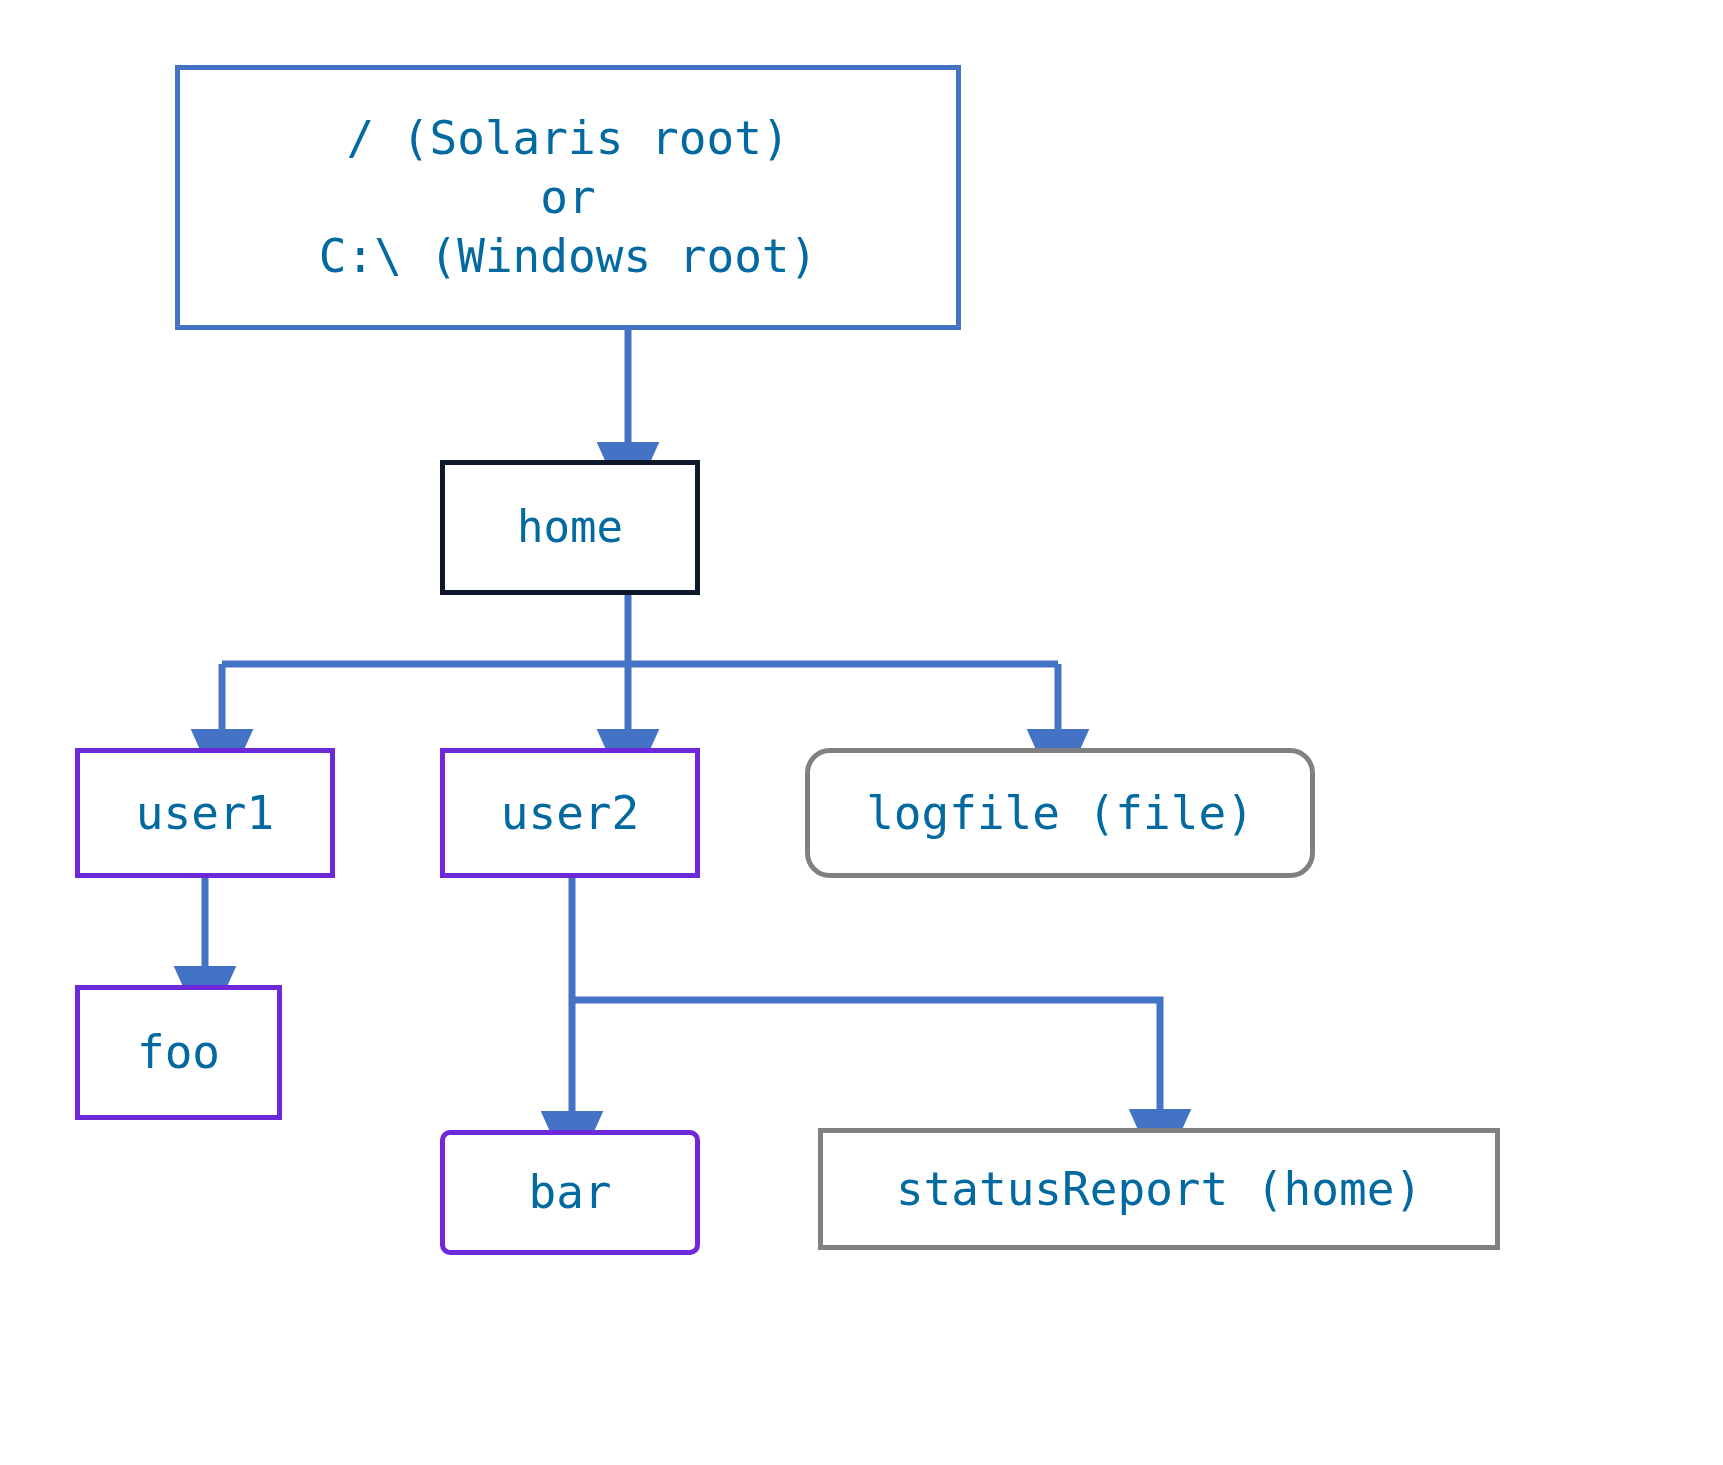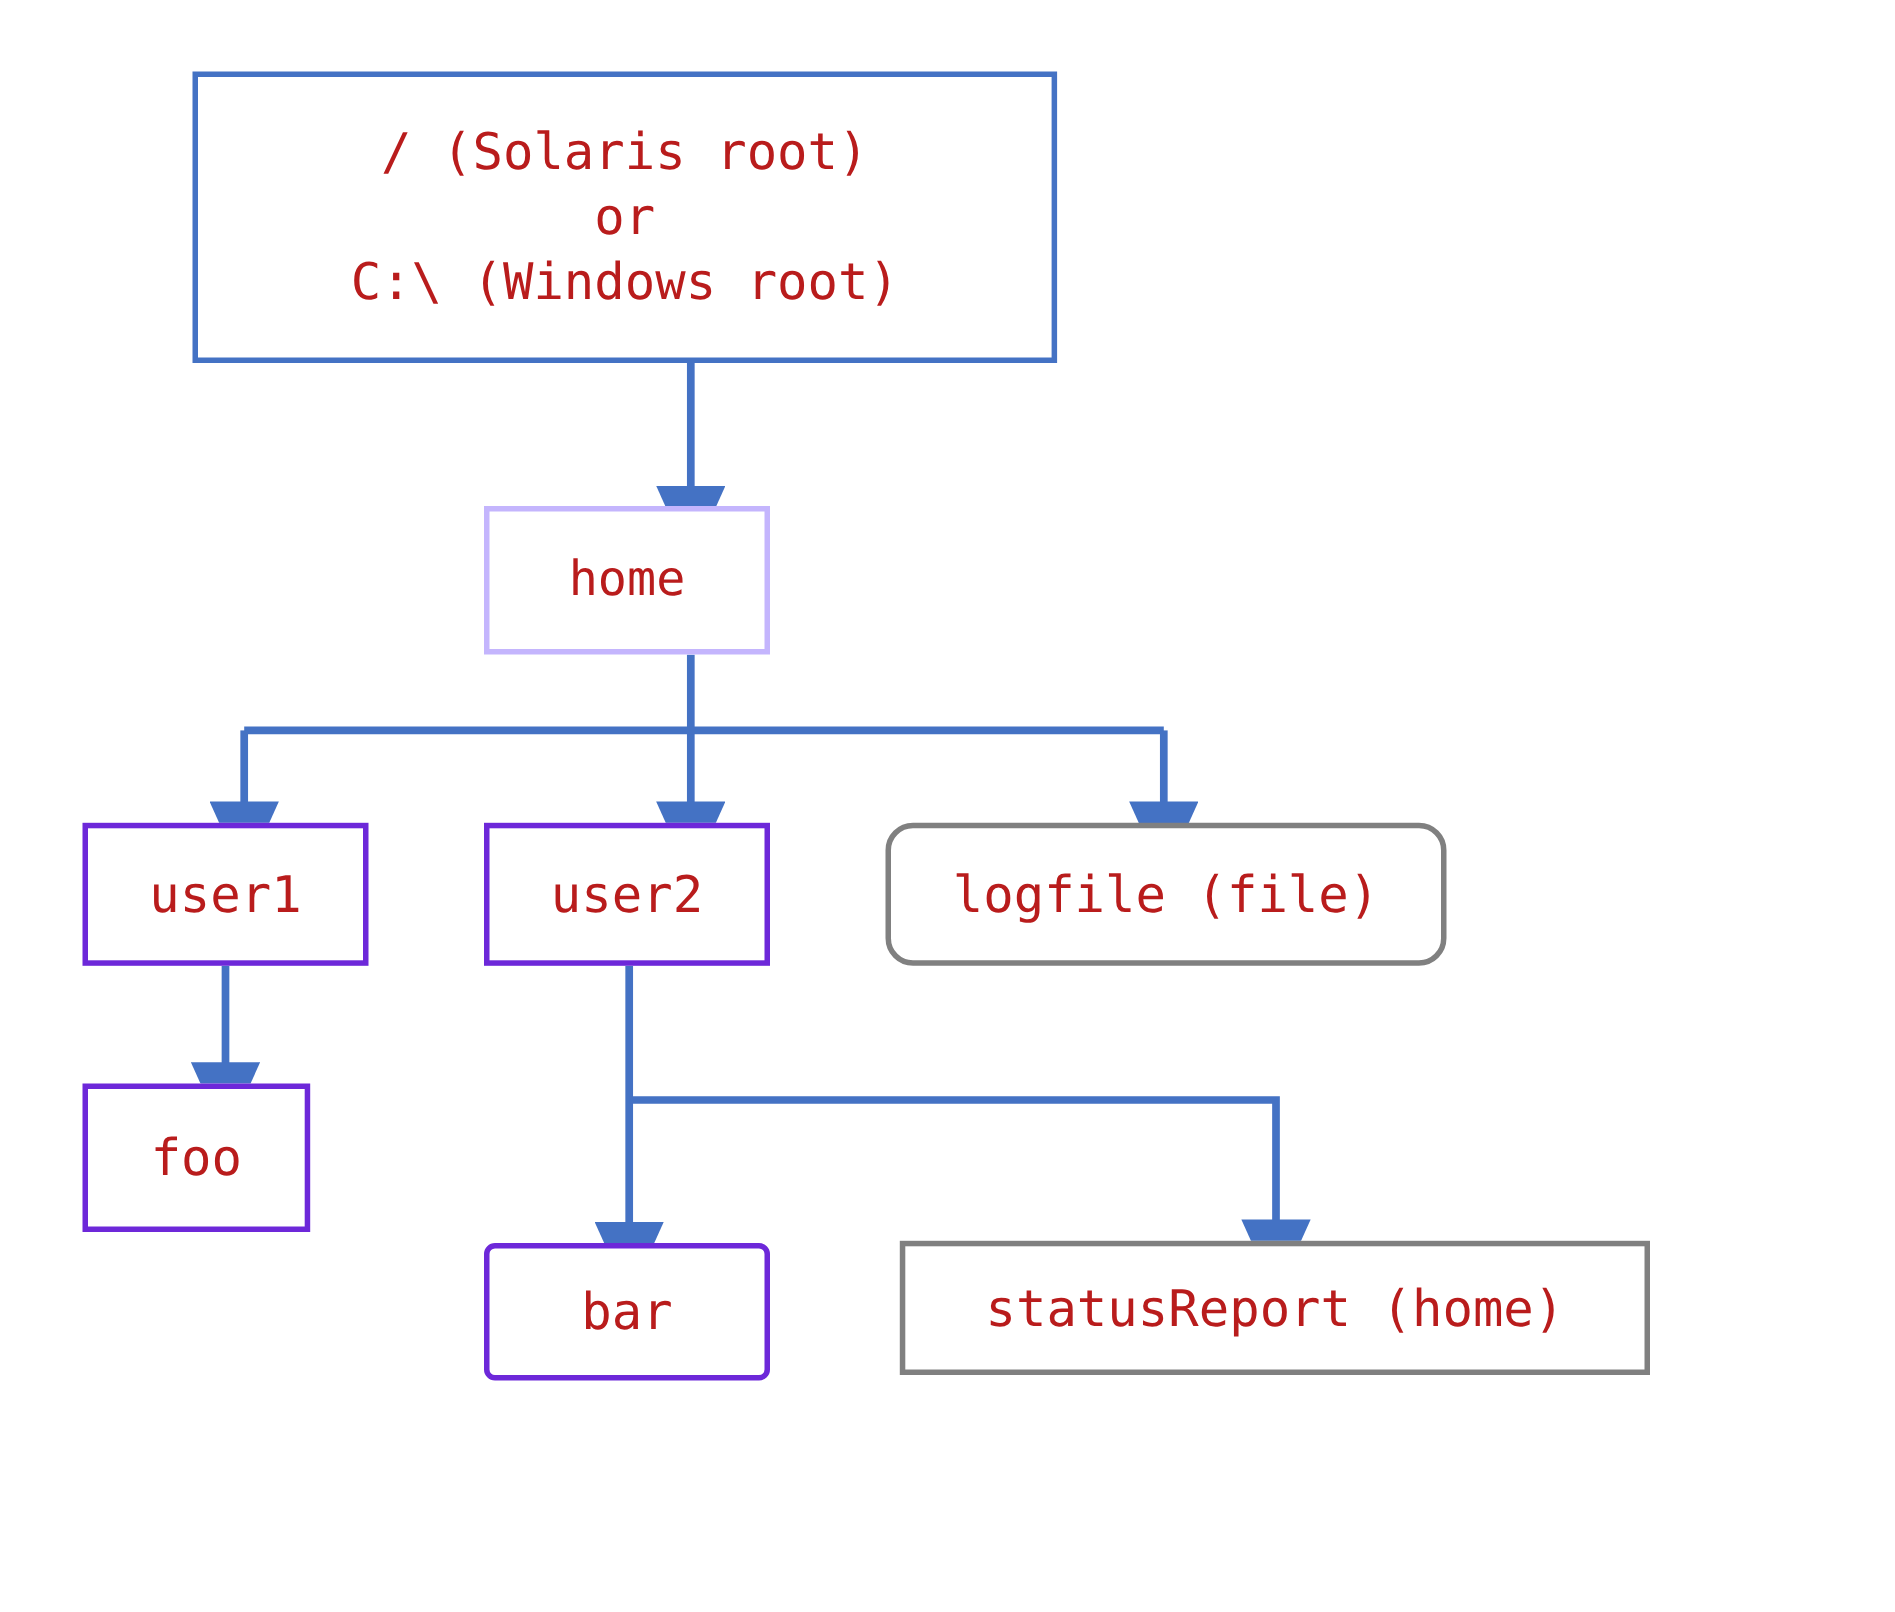--- a/index.html
+++ b/index.html
@@ -18,32 +18,32 @@
     overflow: hidden;
   }
   .node {
     position: absolute;
     box-sizing: border-box;
     background: #ffffff;
     display: flex;
     align-items: center;
     justify-content: center;
     text-align: center;
-    color: #b91c1c;
+    color: #0369a1;
     font-family: "DejaVu Sans Mono", monospace;
     line-height: 1.28;
     white-space: pre;
     z-index: 3;
   }
   .node-root {
     border: 5px solid #4472c4;
     font-size: 46px;
   }
   .node-dir-green {
-    border: 5px solid #c4b5fd;
+    border: 5px solid #0f172a;
     font-size: 44px;
   }
   .node-dir-amber {
     border: 5px solid #6d28d9;
     font-size: 46px;
   }
   .node-file-gray {
     border: 5px solid #808080;
     font-size: 46px;
   }

